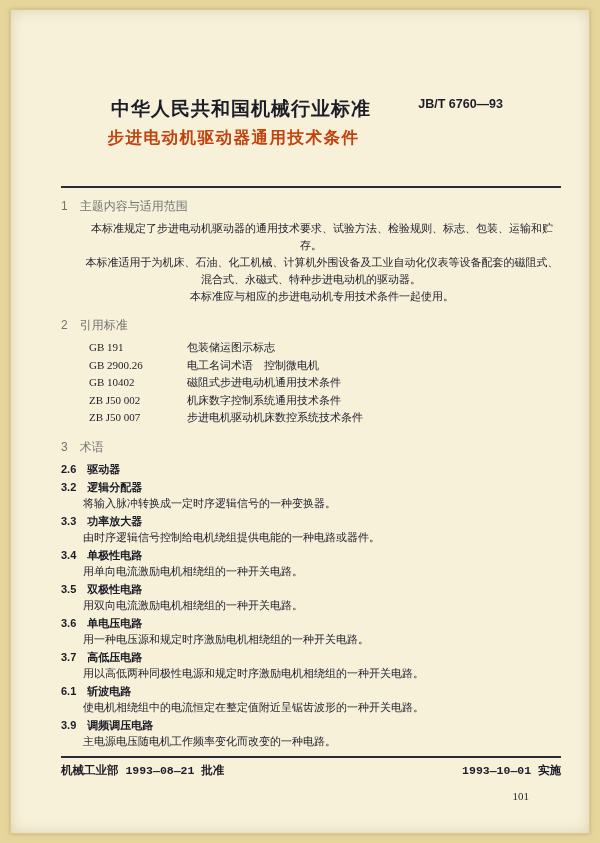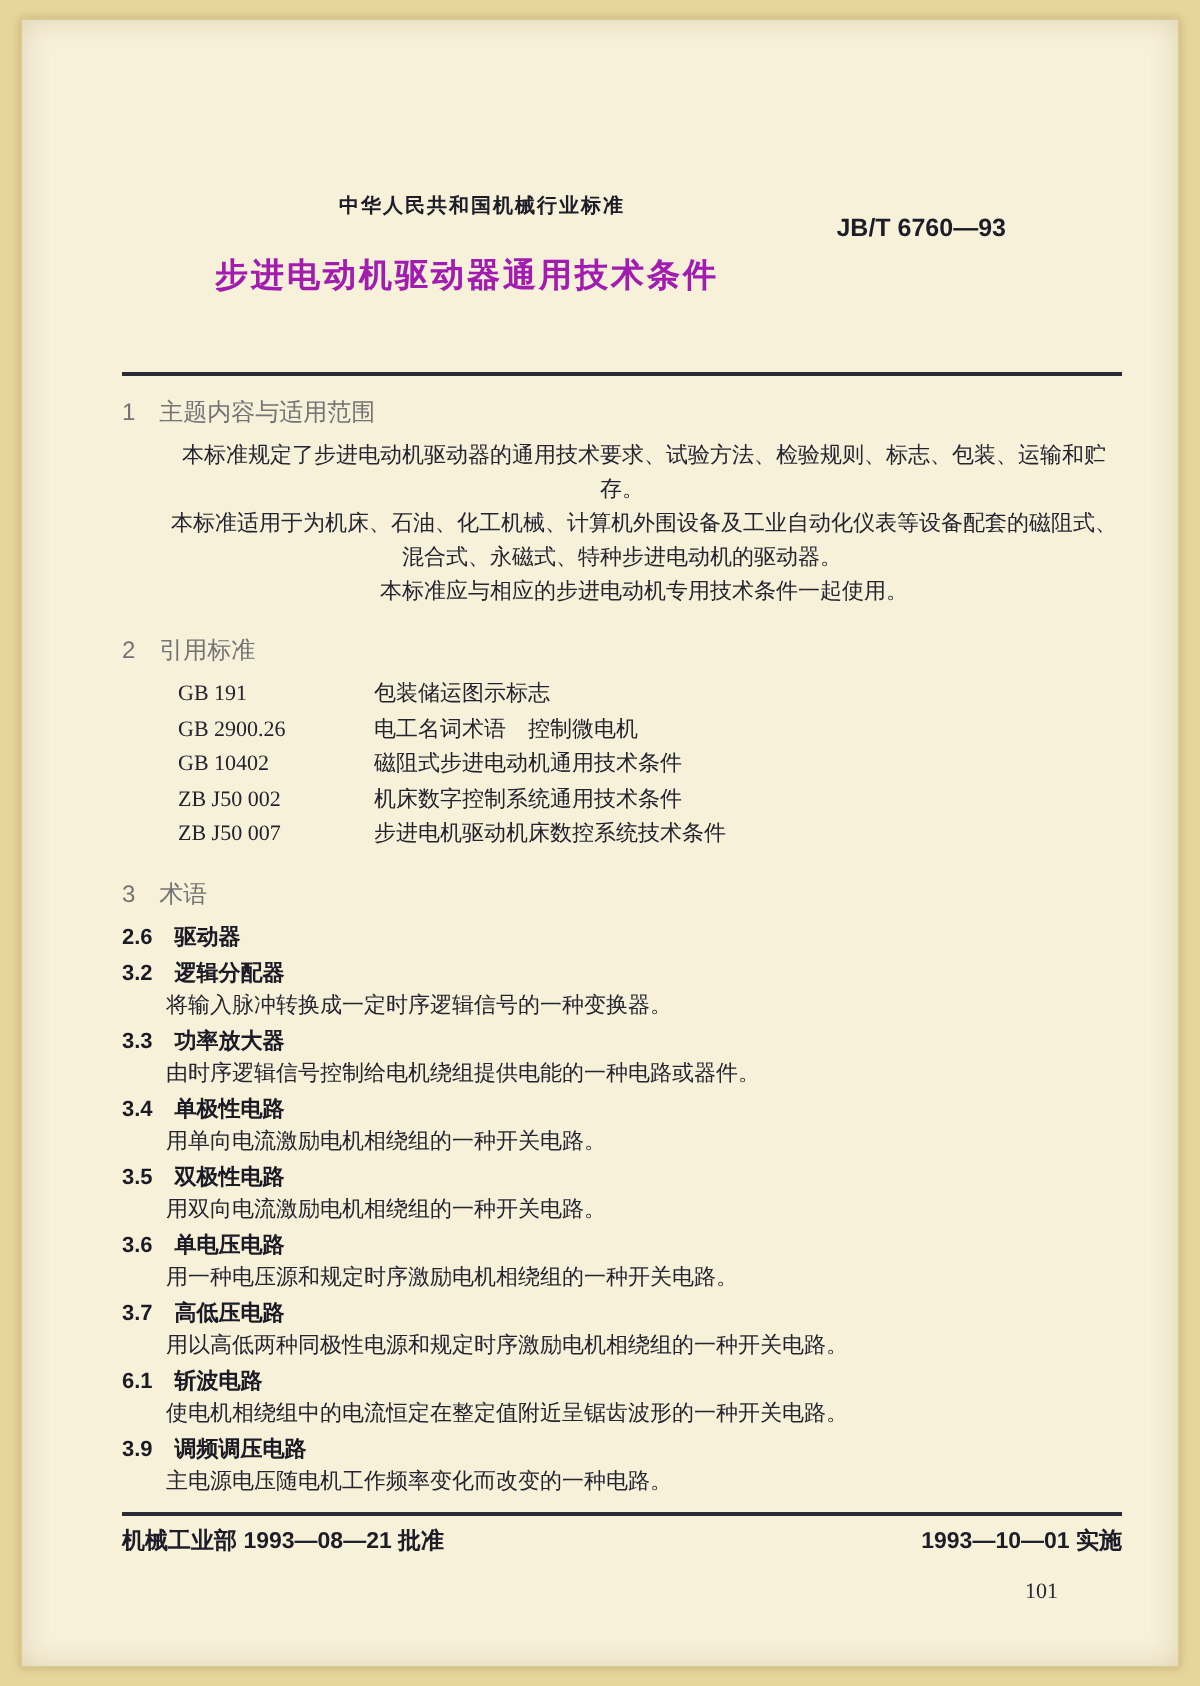--- a/index.html
+++ b/index.html
@@ -18,35 +18,35 @@
     background: #f7f1da;
     border: 1px solid #d9c98e;
     box-shadow: inset 0 0 14px rgba(130,105,40,.22), 0 0 4px rgba(90,70,20,.25);
     padding: 86px 28px 0 50px;
   }
   .doc-header { position: relative; height: 90px; }
   .org-line {
     position: absolute; top: 0; left: 20px; width: 320px;
     text-align: center;
     font-family: "Liberation Sans", sans-serif;
-    font-weight: bold; font-size: 10px; letter-spacing: 1px;
+    font-weight: bold; font-size: 19px; letter-spacing: 1px;
     color: #1d1d28;
   }
   .std-number {
-    position: absolute; top: 11px; right: 58px;
+    position: absolute; top: 1px; right: 58px;
     font-family: "Liberation Sans", sans-serif;
     font-weight: bold; font-size: 12.5px;
     color: #1d1d28;
   }
   .doc-title {
     position: absolute; top: 31px; left: 0; width: 345px;
     text-align: center;
     font-family: "Liberation Sans", sans-serif;
     font-weight: bold; font-size: 16.5px; letter-spacing: 1.5px;
-    color: #a21caf;
+    color: #c2410c;
   }
   .rule { border: 0; border-top: 2px solid #2b2b36; }
   .sec-heading {
     font-family: "Liberation Sans", sans-serif;
     font-weight: normal; font-size: 12px;
     color: #737373;
     margin: 12px 0 5px 0;
     line-height: 17px;
   }
   .sec-heading.first { margin-top: 10px; }
@@ -69,21 +69,21 @@
   }
   .term-def {
     font-size: 11px; line-height: 16px;
     text-indent: 2em;
     color: #24242f;
   }
   .bottom-rule { margin-top: 7px; }
   .doc-footer {
     display: flex; justify-content: space-between; align-items: baseline;
     margin-top: 5px;
-    font-family: Liberation Sans, sans-serif;
+    font-family: Liberation Mono, monospace;
     font-weight: bold; font-size: 11.5px;
     color: #1d1d28;
   }
   .page-number {
     text-align: right;
     padding-right: 32px;
     margin-top: 12px;
     font-size: 11px;
     color: #2a2a36;
   }

